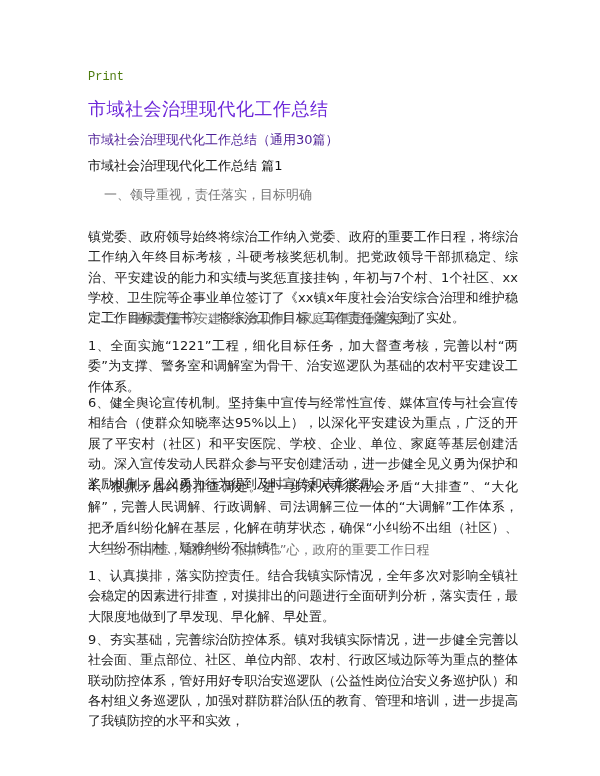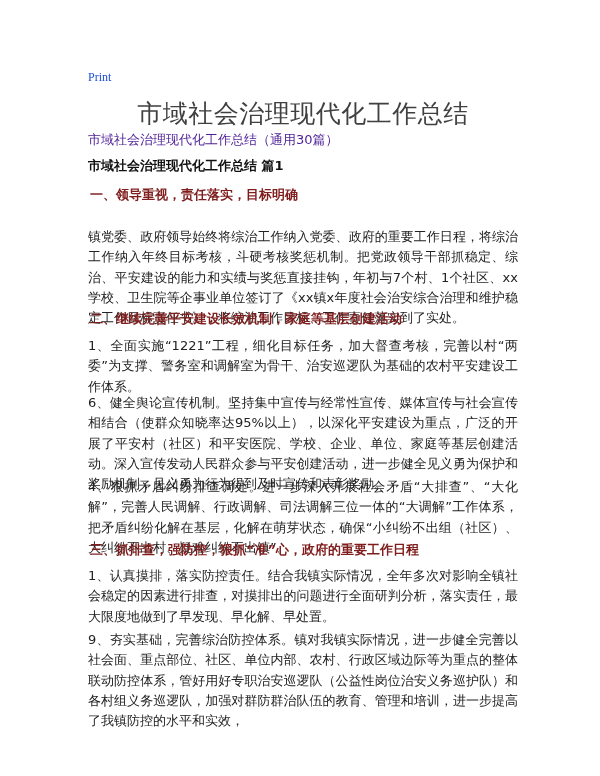--- a/index.html
+++ b/index.html
@@ -1,23 +1,23 @@
 <!DOCTYPE html>
 <html><head>
 <meta charset="utf-8">
 <style>
   html, body { margin: 0; padding: 0; background: #ffffff; }
   body { width: 600px; height: 776px; overflow: hidden; position: relative;
          font-family: "DejaVu Sans", sans-serif; color: #1a1a1a; }
   .page { position: absolute; left: 88px; top: 0; width: 430px; }
-  .print { position: absolute; top: 70px; left: 0; font-family: Liberation Serif, serif; font-size: 12px; color: #1d4ed8; }
-  .title { position: absolute; top: 97px; left: 0; width: 430px; text-align: center; font-size: 25px; color: #404040; letter-spacing: 0.5px; }
+  .print { position: absolute; top: 70px; left: 0; font-family: Liberation Mono, monospace; font-size: 12px; color: #4d7c0f; }
+  .title { position: absolute; top: 97px; left: 0; width: 430px; text-align: left; font-size: 18px; color: #6d28d9; letter-spacing: 0.5px; }
   .subtitle { position: absolute; top: 131px; left: 0; font-size: 13px; color: #4c1d95; }
-  .article-heading { position: absolute; top: 157px; left: 0; font-size: 13px; font-weight: bold; color: #111; }
-  .h { position: absolute; left: 2px; font-size: 13px; font-weight: bold; color: #7f1d1d; white-space: nowrap; }
+  .article-heading { position: absolute; top: 157px; left: 0; font-size: 13px; font-weight: normal; color: #111; }
+  .h { position: absolute; left: 16px; font-size: 13px; font-weight: normal; color: #737373; white-space: nowrap; }
   .p { position: absolute; left: 0; width: 430px; font-size: 13px; line-height: 20.3px; color: #222; text-align: justify; }
 </style>
 </head>
 <body>
 
 <div class="page">
   <div class="print">Print</div>
   <div class="title">市域社会治理现代化工作总结</div>
   <div class="subtitle">市域社会治理现代化工作总结（通用30篇）</div>
   <div class="article-heading">市域社会治理现代化工作总结 篇1</div>

